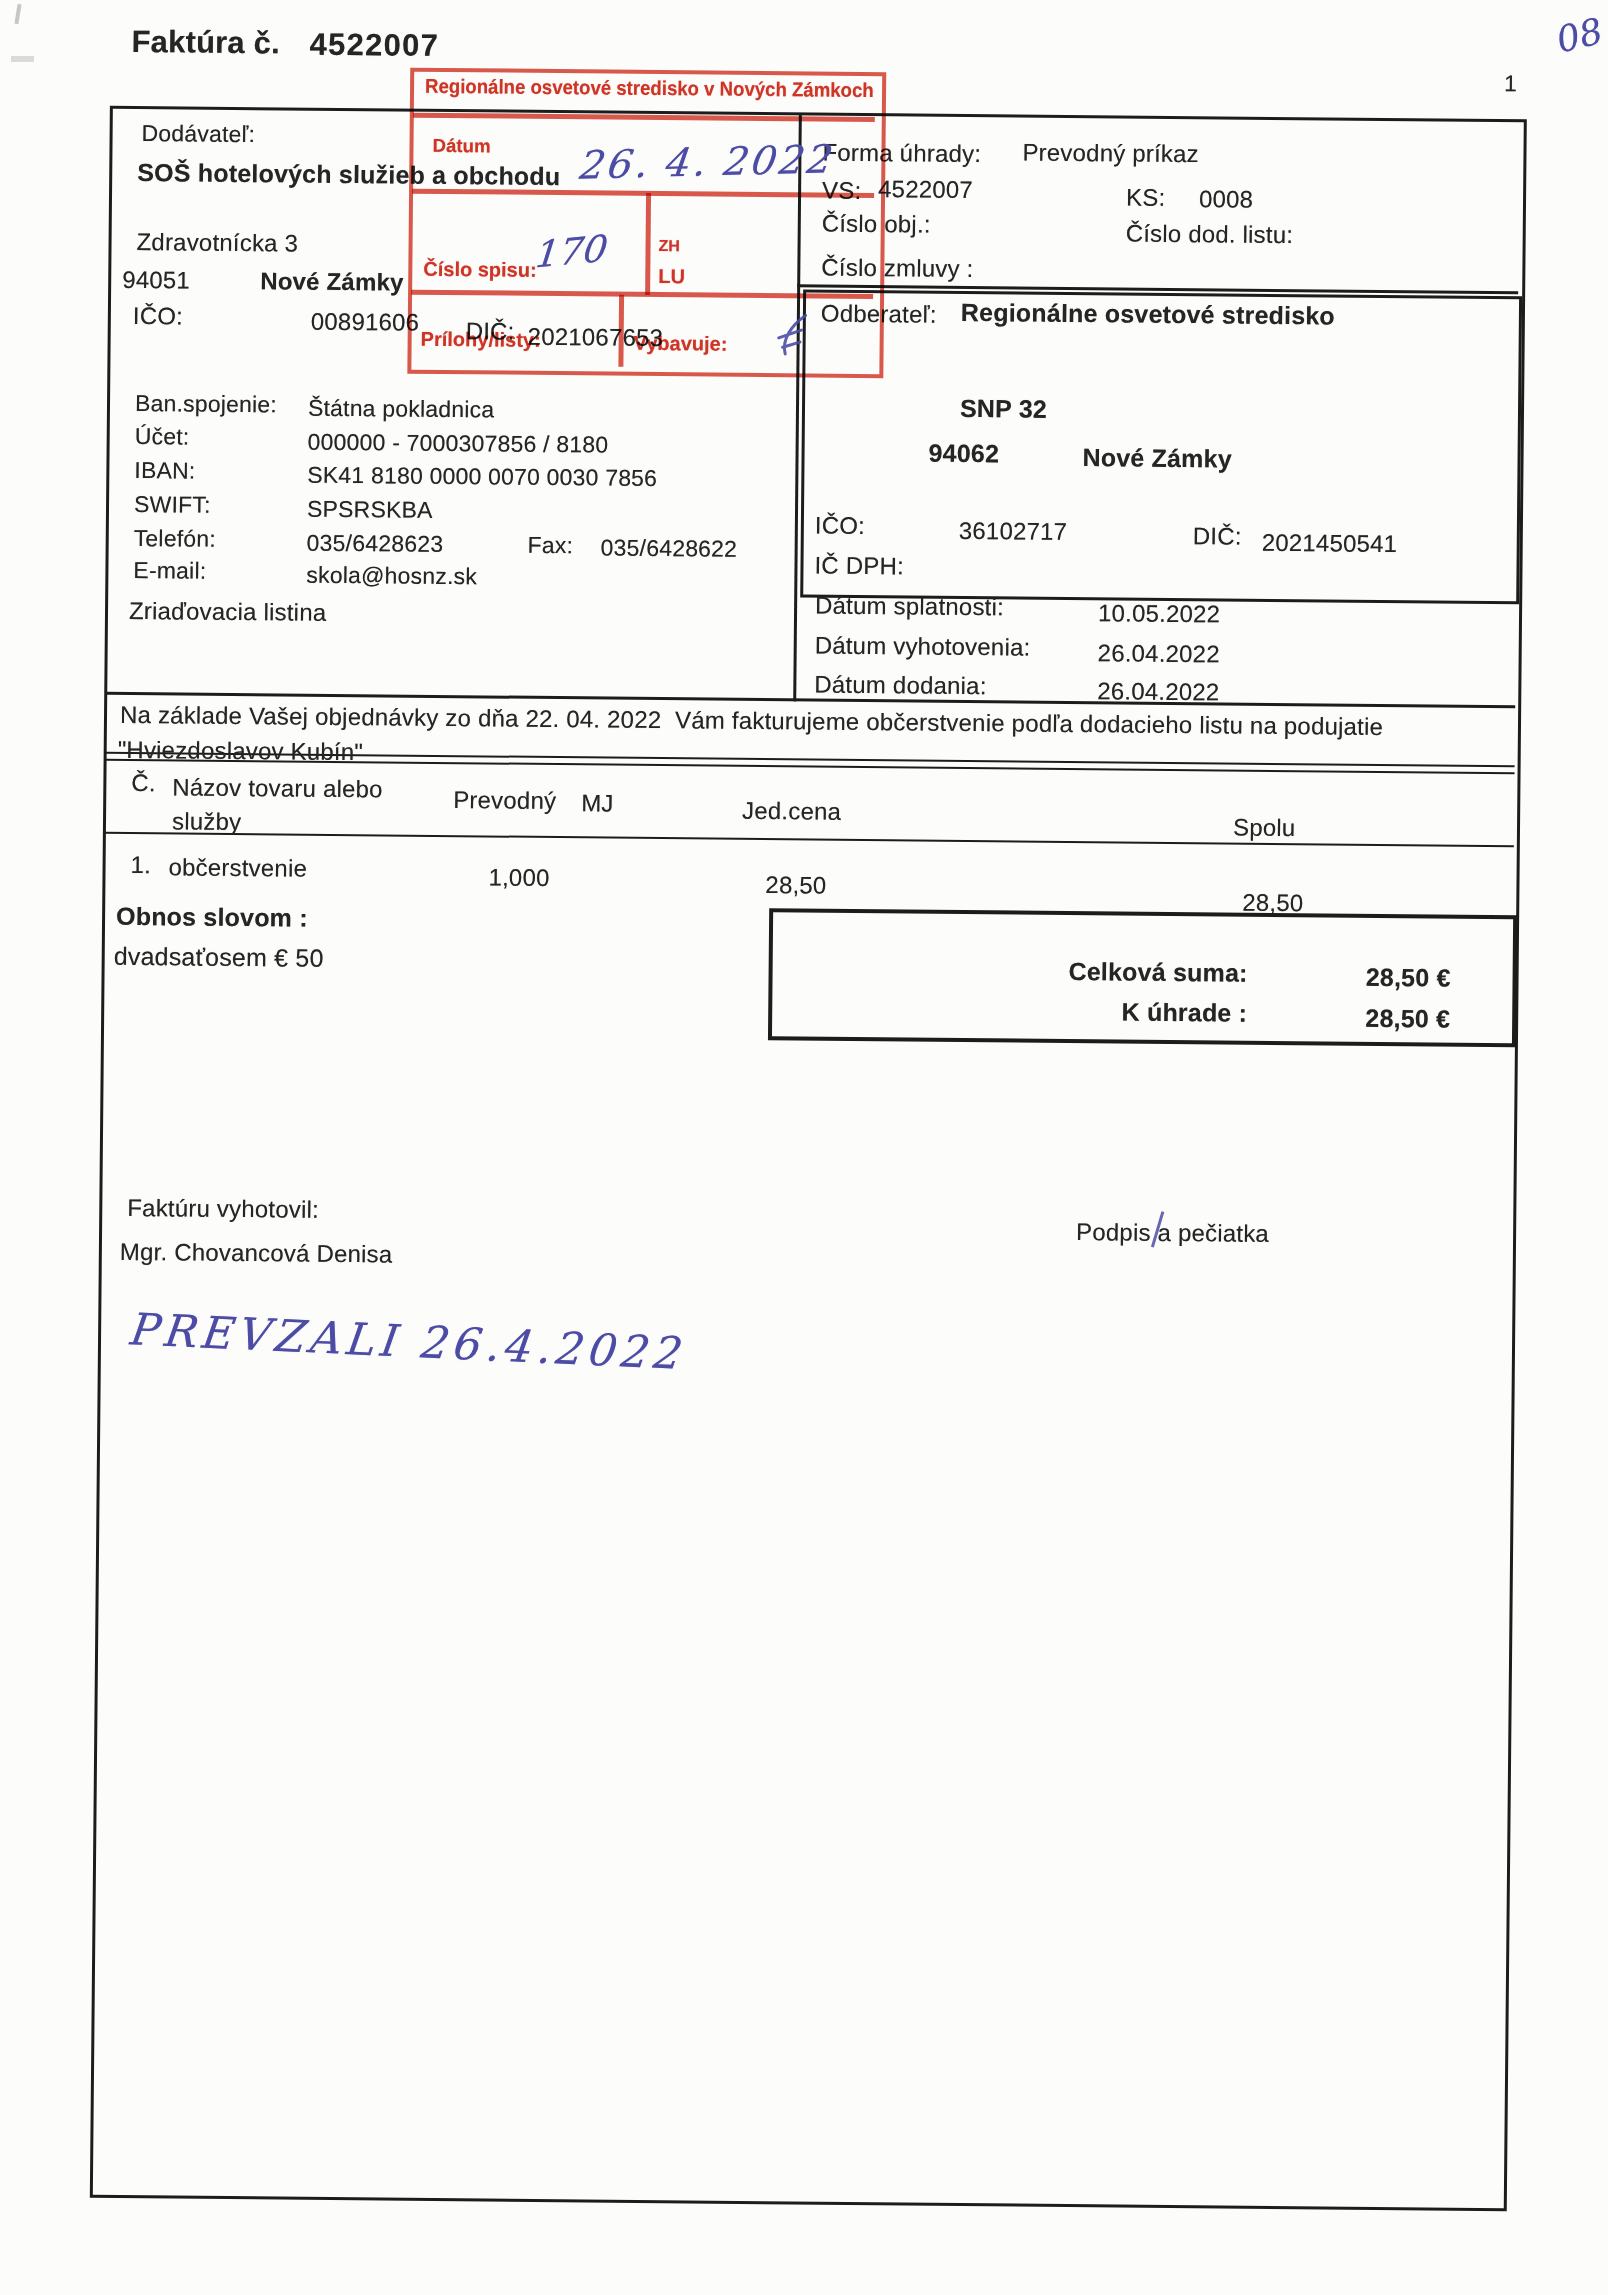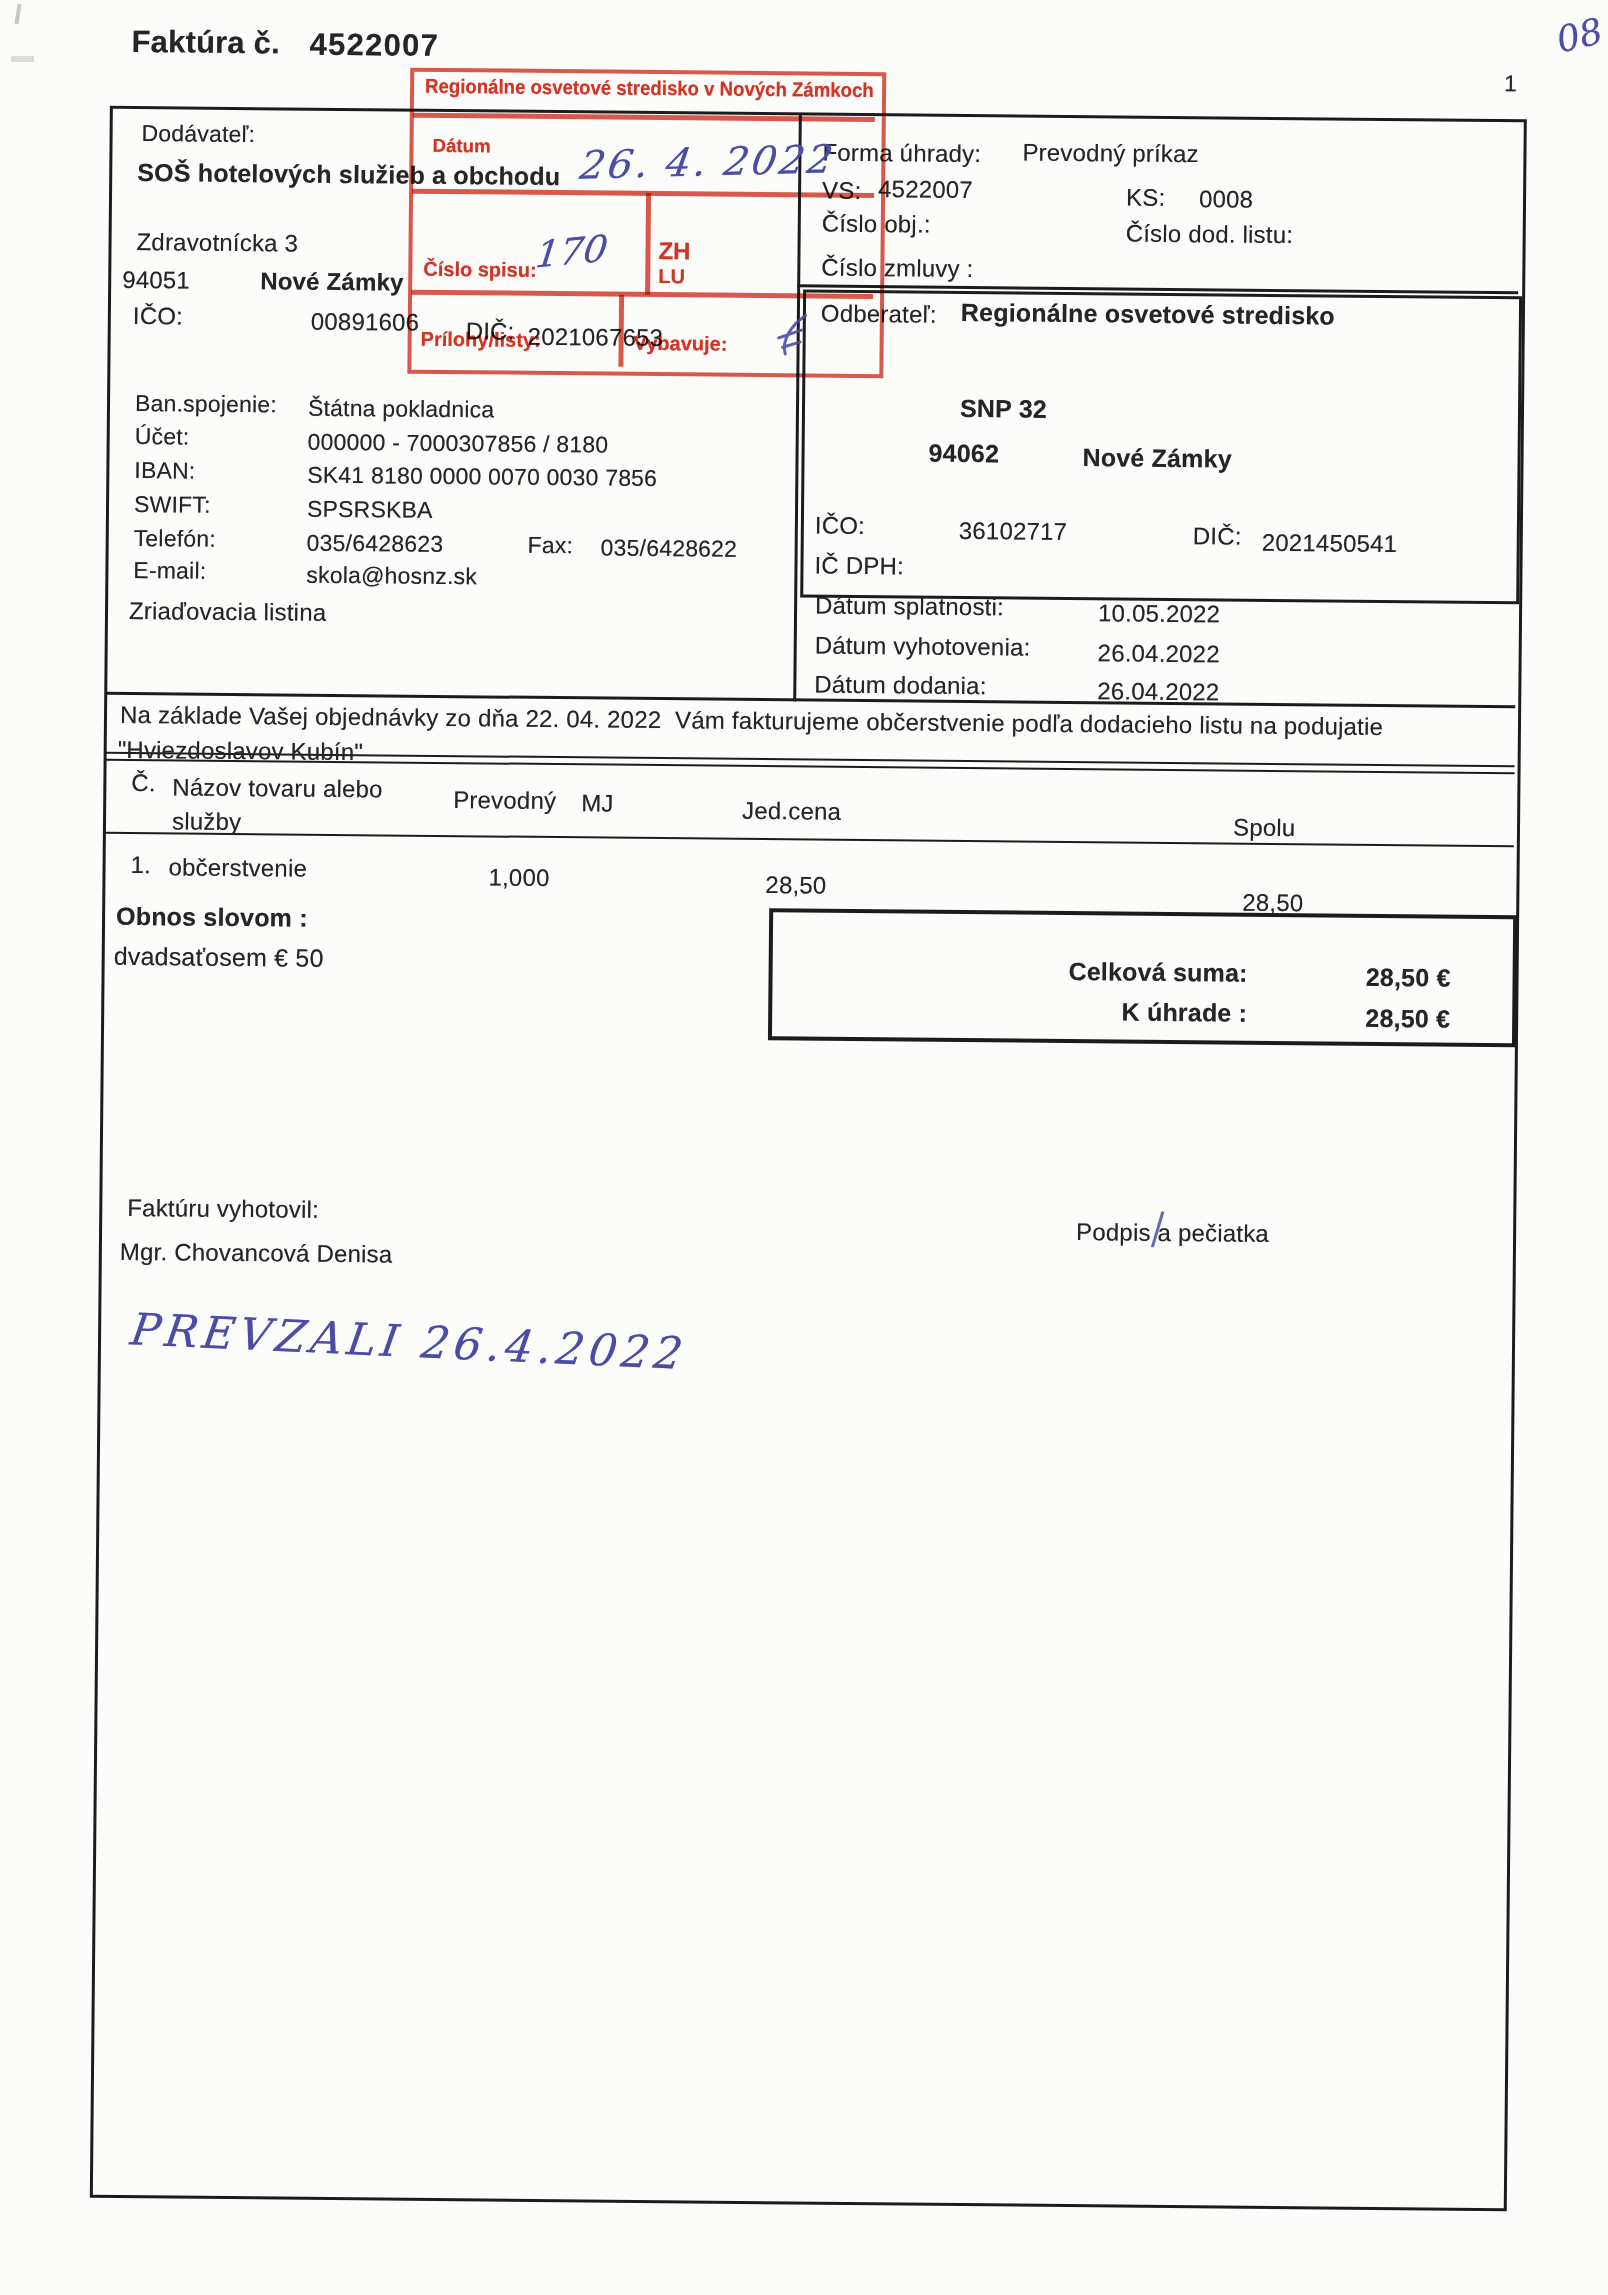--- a/index.html
+++ b/index.html
@@ -131,21 +131,21 @@
 
     <div class="hw" style="left:142px;top:1313px;font-size:44px;letter-spacing:4.7px;transform:skewX(-6deg) rotate(2deg);">PREVZALI 26.4.2022</div>
 
     <div class="redbox" style="left:410px;top:65px;width:468px;height:298px;"></div>
     <div class="red" style="left:425px;top:72px;font-size:20px;transform:scaleX(.93);transform-origin:left top;mix-blend-mode:multiply;">Regionálne osvetové stredisko v Nových Zámkoch</div>
     <div class="redln" style="left:413px;top:110px;width:462px;height:4.7px;mix-blend-mode:multiply;"></div>
     <div class="red" style="left:433px;top:132px;font-size:18.7px;mix-blend-mode:multiply;">Dátum</div>
     <div class="redln" style="left:413px;top:186px;width:462px;height:4.7px;mix-blend-mode:multiply;"></div>
     <div class="red" style="left:425px;top:255px;font-size:20px;mix-blend-mode:multiply;">Číslo spisu:</div>
     <div class="redln" style="left:647px;top:188px;width:4.7px;height:102px;mix-blend-mode:multiply;"></div>
-    <div class="red" style="left:660px;top:232px;font-size:24px;mix-blend-mode:multiply;">ZH</div>
+    <div class="red" style="left:660px;top:232px;font-size:16px;mix-blend-mode:multiply;">ZH</div>
     <div class="red" style="left:660px;top:260px;font-size:20px;mix-blend-mode:multiply;">LU</div>
     <div class="redln" style="left:413px;top:287px;width:462px;height:4.7px;mix-blend-mode:multiply;"></div>
     <div class="red" style="left:423px;top:325px;font-size:20px;mix-blend-mode:multiply;">Prílohy/listy:</div>
     <div class="redln" style="left:621px;top:290px;width:4.7px;height:72px;mix-blend-mode:multiply;"></div>
     <div class="red" style="left:636px;top:327px;font-size:20px;mix-blend-mode:multiply;">Vybavuje:</div>
 
     <div class="hw" style="left:582px;top:134px;font-size:39px;letter-spacing:2.7px;transform:skewX(-10deg) rotate(-2deg);">26. 4. 2022</div>
     <div class="hw" style="left:538px;top:226px;font-size:37px;transform:skewX(-12deg) rotate(-6deg);">170</div>
     <svg width="60" height="60" style="position:absolute;left:761px;top:301px;" viewBox="0 0 90 90">
       <path d="M70 12 C 50 26, 34 48, 40 70 M64 34 L30 46 M62 52 L36 60" stroke="#4c4ca6" stroke-width="4.5" fill="none" stroke-linecap="round" opacity=".9"></path>

